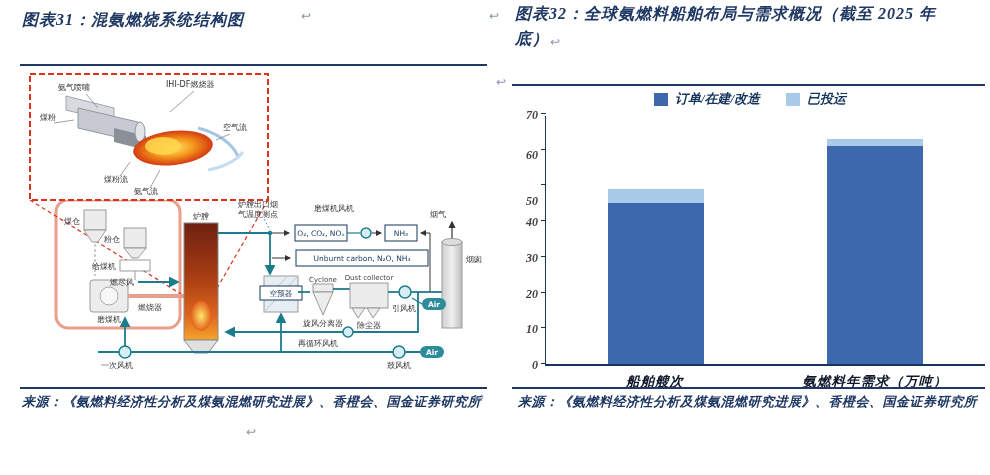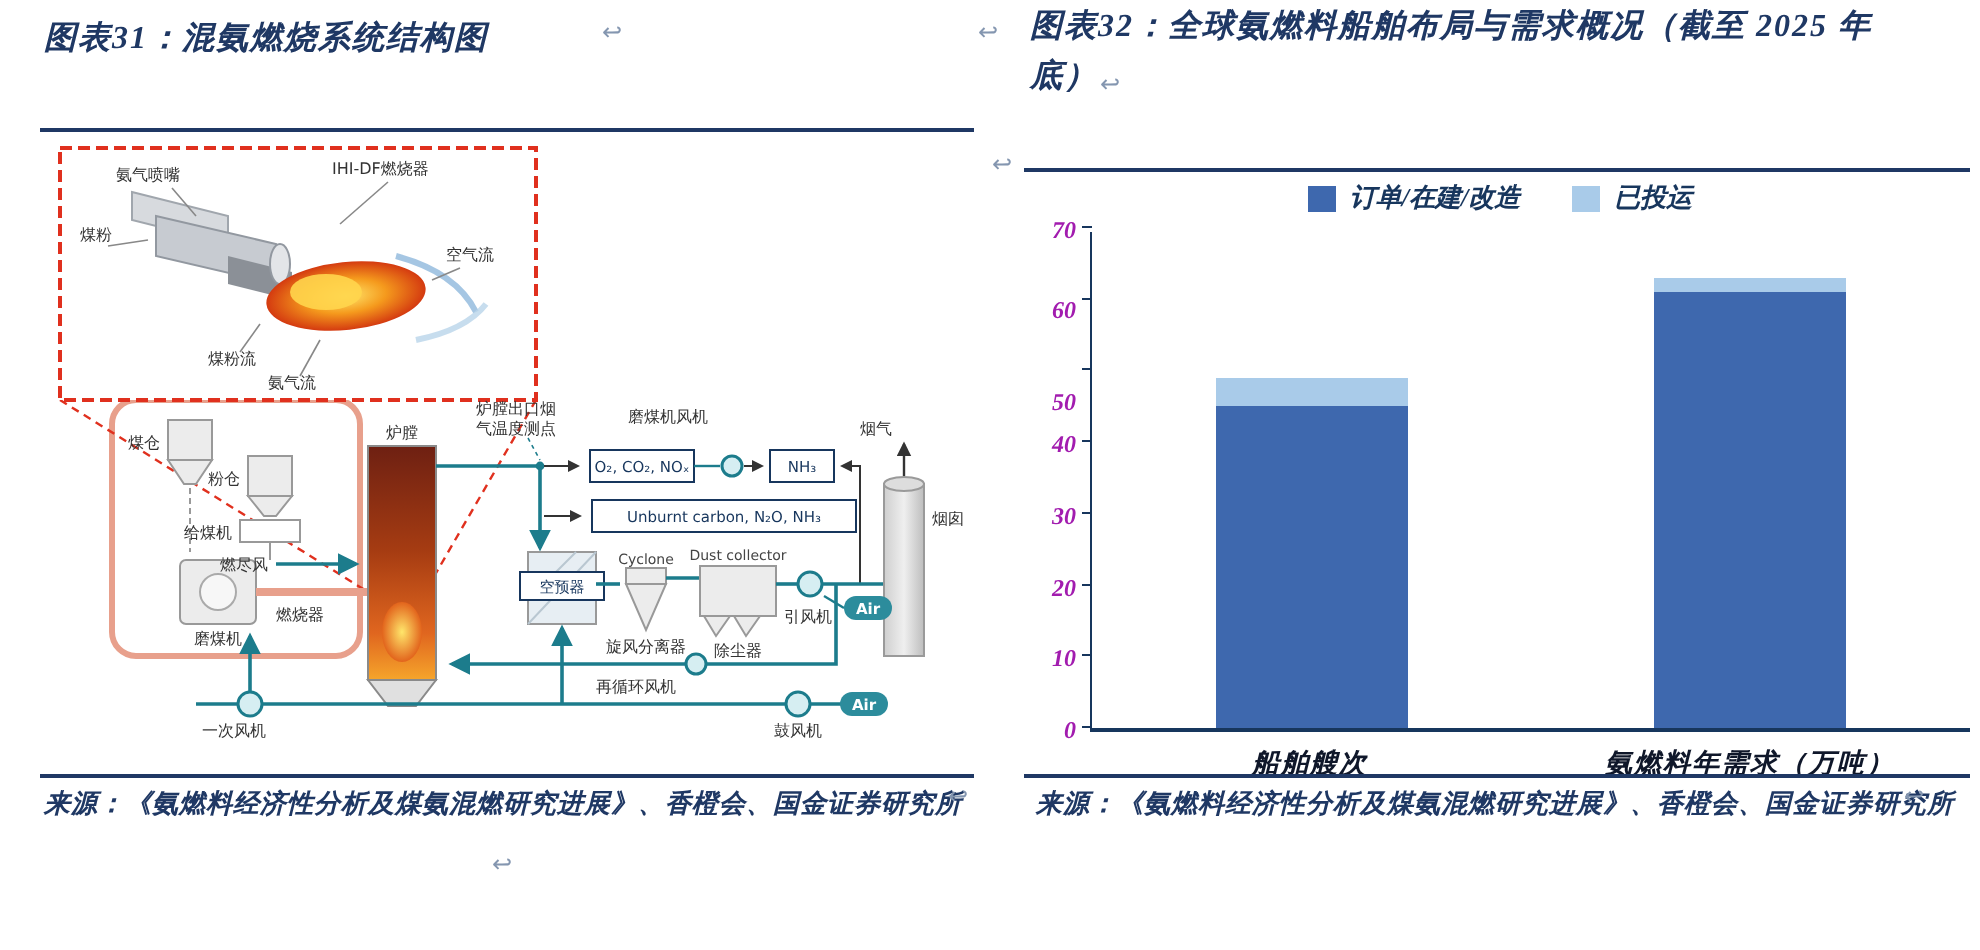--- a/index.html
+++ b/index.html
@@ -13,21 +13,21 @@
   .hrule{background:#1F3864}
   .pmark{position:absolute;color:#8496B0;font-size:12px;line-height:1}
   
   .chart{position:absolute;left:515px;top:90px;width:470px}
   .legend{display:flex;justify-content:center;gap:26px;height:20px;align-items:flex-start}
   .lg-item{display:flex;align-items:center;gap:7px;
     font:bold italic 13px "Liberation Serif","DejaVu Serif",serif;color:#17365D}
   .swatch{width:14px;height:13px;display:inline-block}
   .plot-row{display:flex;margin-top:6px}
   .yaxis{position:relative;width:30px;height:250px}
-  .ytick{position:absolute;right:7px;font:bold italic 12px "Liberation Serif","DejaVu Serif",serif;color:#a21caf}
+  .ytick{position:absolute;right:7px;font:bold italic 12px "Liberation Serif","DejaVu Serif",serif;color:#404040}
   .plot{position:relative;flex:1;height:250px;border-left:1px solid #17365D;border-bottom:2px solid #17365D;
     display:flex}
   .tickmark{position:absolute;left:-5px;width:5px;height:1px;background:#17365D}
   .slot{flex:1;display:flex;justify-content:center;align-items:flex-end}
   .bar{width:96px;display:flex;flex-direction:column-reverse}
   .xlabels{display:flex;margin-left:30px;margin-top:7px}
   .xlab{flex:1;text-align:center;font:bold italic 13.5px "Liberation Serif","DejaVu Serif",serif;color:#0f172a;letter-spacing:1px}
   
   .dlab{font-family:"DejaVu Sans",sans-serif;font-size:8px;fill:#333}
   .dlab7{font-family:"DejaVu Sans",sans-serif;font-size:7px;fill:#444}

